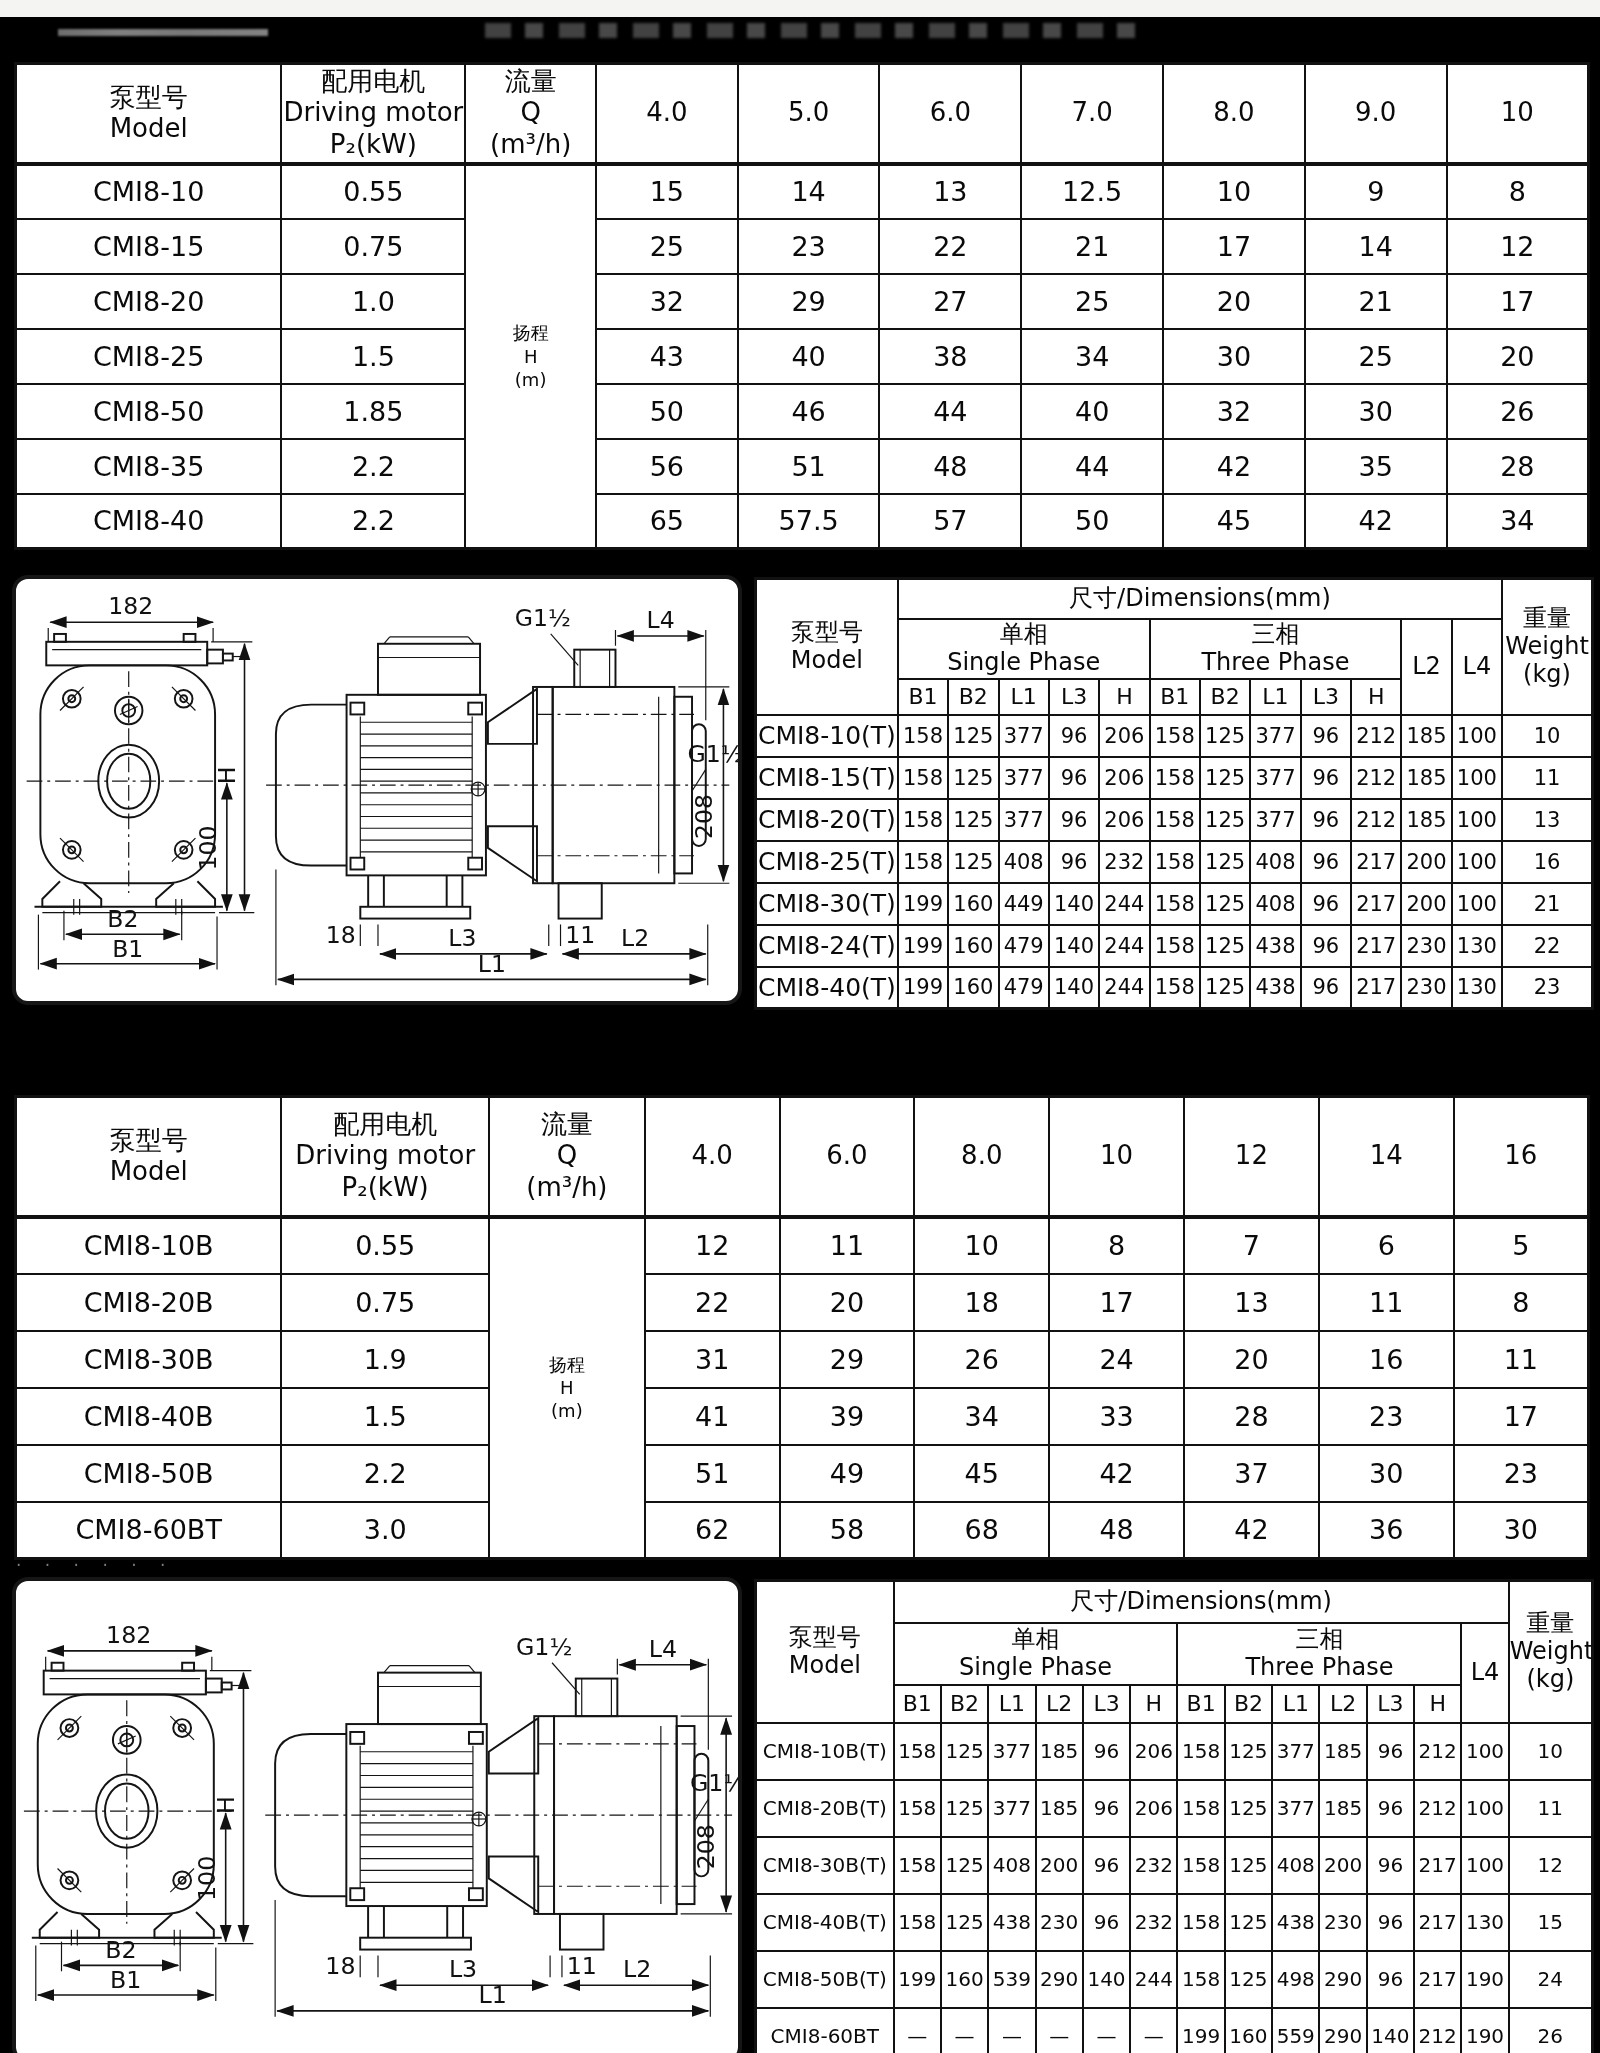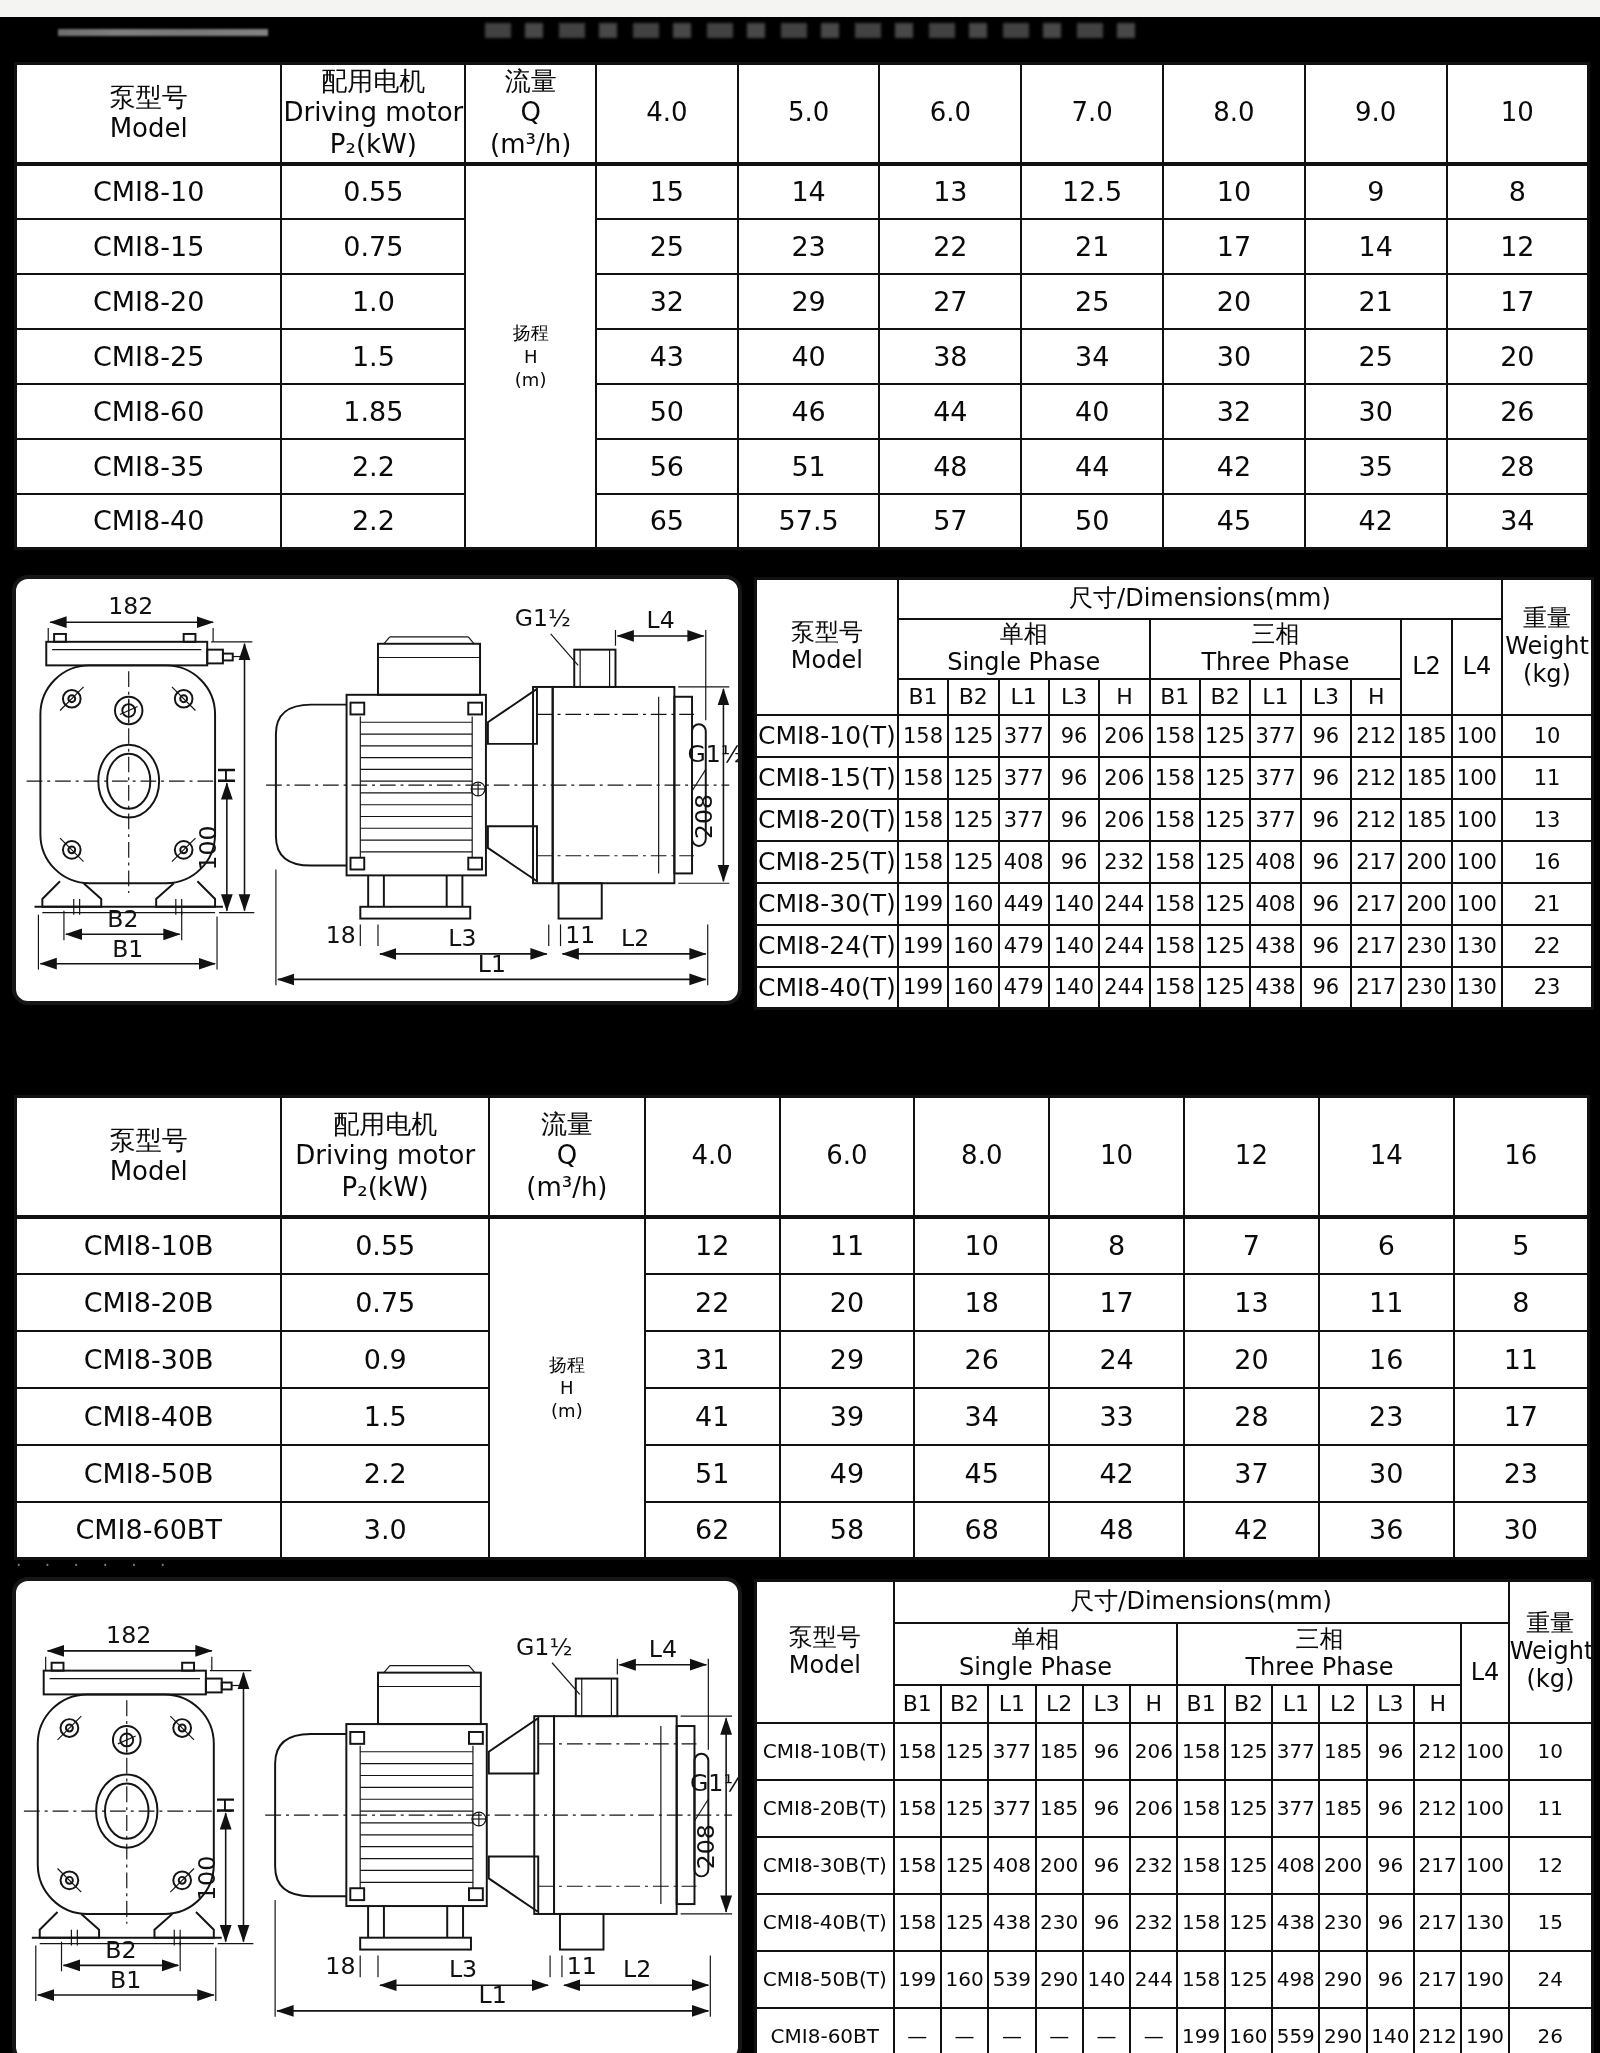--- a/index.html
+++ b/index.html
@@ -140,21 +140,21 @@
         <td>1.5</td>
         <td>43</td>
         <td>40</td>
         <td>38</td>
         <td>34</td>
         <td>30</td>
         <td>25</td>
         <td>20</td>
       </tr>
       <tr>
-        <td>CMI8-60</td>
+        <td>CMI8-50</td>
         <td>1.85</td>
         <td>50</td>
         <td>46</td>
         <td>44</td>
         <td>40</td>
         <td>32</td>
         <td>30</td>
         <td>26</td>
       </tr>
       <tr>
@@ -537,21 +537,21 @@
         <td>22</td>
         <td>20</td>
         <td>18</td>
         <td>17</td>
         <td>13</td>
         <td>11</td>
         <td>8</td>
       </tr>
       <tr>
         <td>CMI8-30B</td>
-        <td>0.9</td>
+        <td>1.9</td>
         <td>31</td>
         <td>29</td>
         <td>26</td>
         <td>24</td>
         <td>20</td>
         <td>16</td>
         <td>11</td>
       </tr>
       <tr>
         <td>CMI8-40B</td>

